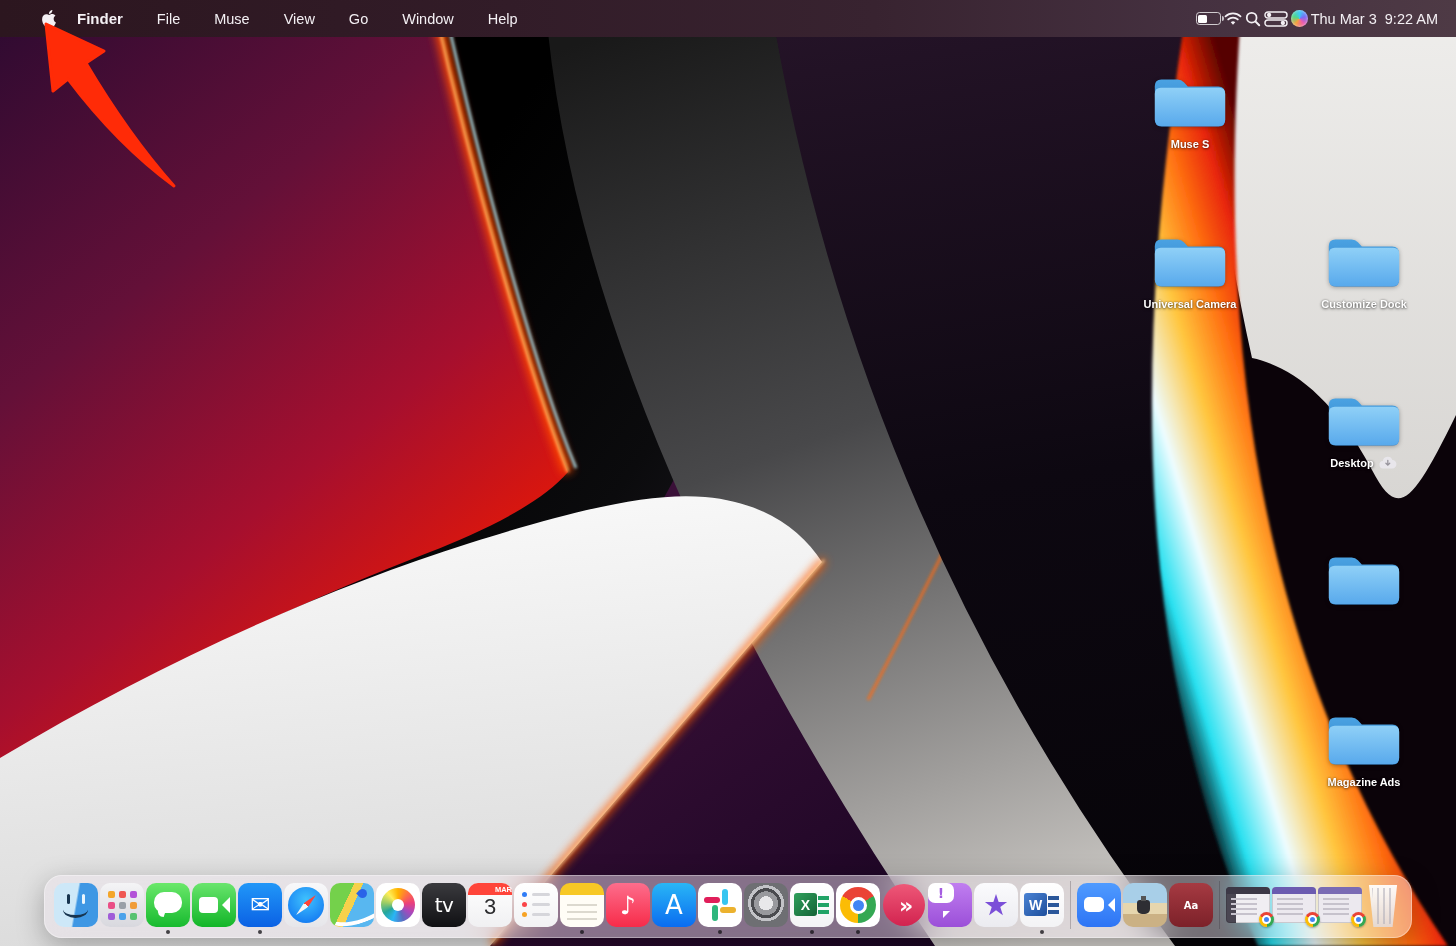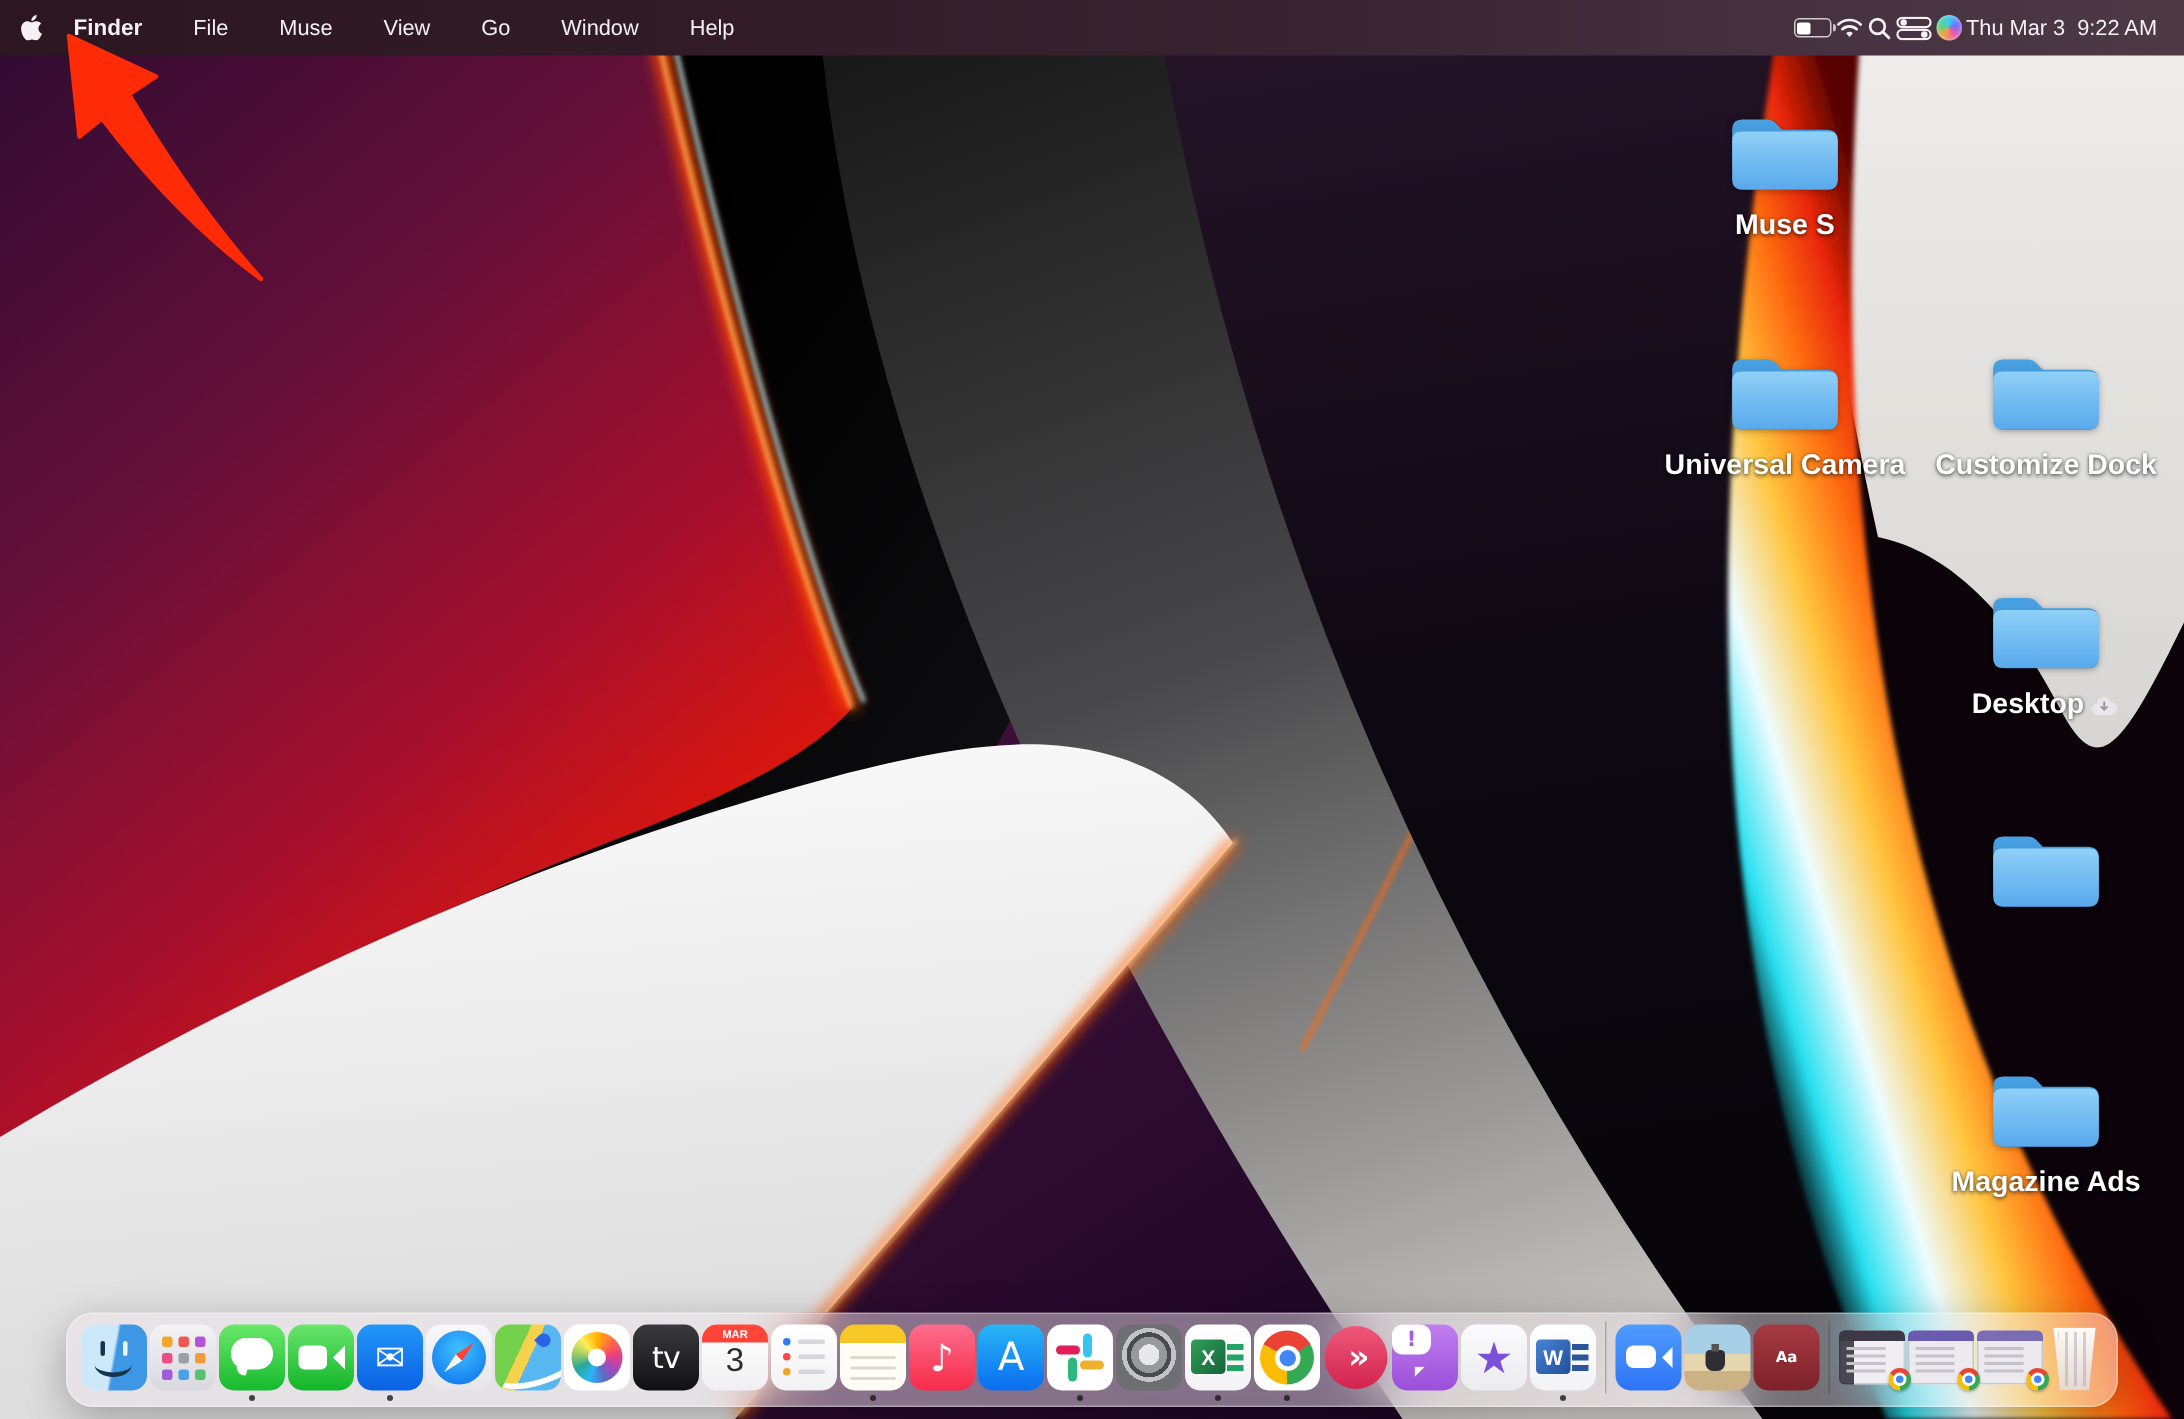--- a/index.html
+++ b/index.html
@@ -4,41 +4,41 @@
 <style>
   html,body{margin:0;padding:0}
   body{width:1456px;height:946px;position:relative;overflow:hidden;background:#000;
        font-family:"Liberation Sans","DejaVu Sans",sans-serif;-webkit-font-smoothing:antialiased}
   #wallpaper{position:absolute;inset:0;width:1456px;height:946px;z-index:0}
 
   
   .menubar{position:absolute;top:0;left:0;right:0;height:37px;z-index:10;display:flex;align-items:center;
            background:linear-gradient(90deg,#2c161f 0%,#321c28 35%,#382330 60%,#453140 82%,#4e3a45 100%);
            color:#f4f0f4;font-size:14.5px}
-  .mb-left{display:flex;align-items:center;padding-left:14px}
+  .mb-left{display:flex;align-items:center;padding-left:42px}
   .apple{width:15px;height:18px;display:flex;align-items:center;margin-right:20px;cursor:default}
   .appname{font-weight:700;font-size:15px;margin-right:17px}
   .mi{margin:0 17px;cursor:default}
   .mb-right{margin-left:auto;display:flex;align-items:center;gap:3px;padding-right:18px}
   .batt{width:23px;height:11px;border:1.5px solid rgba(255,255,255,.75);border-radius:3.5px;position:relative}
   .batt::before{content:"";position:absolute;left:1.5px;top:1.5px;bottom:1.5px;width:9px;background:#fff;border-radius:1.5px}
   .batt::after{content:"";position:absolute;right:-4.5px;top:3px;width:2.5px;height:5px;background:rgba(255,255,255,.7);border-radius:0 2px 2px 0}
   .siri{width:17px;height:17px;border-radius:50%;
         background:conic-gradient(#3ec9f5,#7a6cf6,#ef5da8,#f5a23e,#52d689,#3ec9f5);
         box-shadow:inset 0 0 3px rgba(255,255,255,.6)}
   .clock{display:flex;gap:8px;white-space:nowrap}
 
   
   .arrow-svg{position:absolute;left:0;top:0;z-index:20;pointer-events:none}
 
   
   .folders{position:absolute;inset:0;z-index:2}
   .folder{position:absolute;width:170px;text-align:center;cursor:default}
   .ficon{width:80px;height:63px;display:block;margin:0 auto;filter:drop-shadow(0 1px 2px rgba(0,0,0,.3))}
-  .flabel{margin-top:2px;font-size:19px;font-weight:700;color:#fff;line-height:1.65;
+  .flabel{margin-top:2px;font-size:11px;font-weight:700;color:#fff;line-height:1.65;
           text-shadow:0 1px 3px rgba(0,0,0,.55),0 0 2px rgba(0,0,0,.4)}
   .flabel .cloud{vertical-align:-3px;margin-left:4px}
   .f0{left:1105px;top:70px}.f1{left:1279px;top:70px}
   .f2{left:1105px;top:230px}.f3{left:1279px;top:230px}
   .f4{left:1279px;top:389px}.f5{left:1279px;top:548px}.f6{left:1279px;top:708px}
 
   
   .dock{position:absolute;left:50%;bottom:8px;transform:translateX(-50%);z-index:5;
         display:flex;align-items:center;gap:2px;padding:5px 9px 8px;
         background:rgba(238,230,238,.48);border:1px solid rgba(255,255,255,.35);
@@ -69,21 +69,21 @@
   .i-maps{background:linear-gradient(115deg,#74d14b 0 38%,#f6d14b 38% 52%,#58b7f0 52%);overflow:hidden}
   .i-maps::before{content:"";position:absolute;left:-8px;top:4px;width:66px;height:28px;border:4px solid transparent;border-bottom-color:#fff;border-radius:50%;transform:rotate(-20deg)}
   .i-maps::after{content:"";position:absolute;right:7px;top:6px;width:9px;height:9px;background:#2a63e8;border-radius:50% 50% 50% 0;transform:rotate(45deg)}
   .i-photos{background:#fff}
   .i-photos::before{content:"";position:absolute;inset:5px;border-radius:50%;
      background:conic-gradient(#ffb300,#ff7043,#ec407a,#ab47bc,#5c6bc0,#29b6f6,#26a69a,#9ccc65,#ffee58,#ffb300)}
   .i-photos::after{content:"";position:absolute;left:50%;top:50%;width:12px;height:12px;margin:-6px 0 0 -6px;background:#fff;border-radius:50%}
   .i-appletv{background:linear-gradient(180deg,#3a3a3e,#101013)} .i-appletv .g{font-size:20px;font-weight:400;letter-spacing:-.5px}
   .i-calendar{background:linear-gradient(180deg,#fff,#f0f0f2)}
   .i-calendar::before{content:"";position:absolute;top:0;left:0;right:0;height:12px;background:#ff453a;border-radius:10px 10px 0 0}
-  .cal-top{position:absolute;top:2px;left:0;right:0;text-align:center;font-size:7.5px;font-weight:700;color:#fff}
+  .cal-top{position:absolute;top:2px;left:0;right:0;text-align:right;font-size:7.5px;font-weight:700;color:#fff}
   .cal-num{position:absolute;top:11px;left:0;right:0;text-align:center;font-size:22px;font-weight:300;color:#2c2c2e}
   .i-reminders{background:linear-gradient(180deg,#fff,#f2f2f4)}
   .i-reminders::before{content:"";position:absolute;left:8px;top:9px;width:5px;height:5px;border-radius:50%;background:#2f7cf6;box-shadow:0 10px 0 #fa4549,0 20px 0 #f7a325}
   .i-reminders::after{content:"";position:absolute;left:18px;top:10px;width:18px;height:3px;border-radius:2px;background:#d6d6db;box-shadow:0 10px 0 #d6d6db,0 20px 0 #d6d6db}
   .i-notes{background:linear-gradient(180deg,#f7c825 0 12px,#fffdf6 12px)}
   .i-notes::after{content:"";position:absolute;left:7px;top:21px;width:30px;height:2px;background:#dcd9cf;box-shadow:0 7px 0 #dcd9cf,0 14px 0 #dcd9cf}
   .i-music{background:linear-gradient(180deg,#fd6d8c,#f72b49)} .i-music .g{font-size:25px}
   .i-appstore{background:linear-gradient(180deg,#29b6f6,#0a6cf0)} .i-appstore .g{font-size:26px;font-weight:500}
   .i-slack{background:#fff}
   .i-slack::before{content:"";position:absolute;left:24px;top:6px;width:6px;height:16px;border-radius:3px;background:#36c5f0;box-shadow:-10px 16px 0 #2eb67d}

